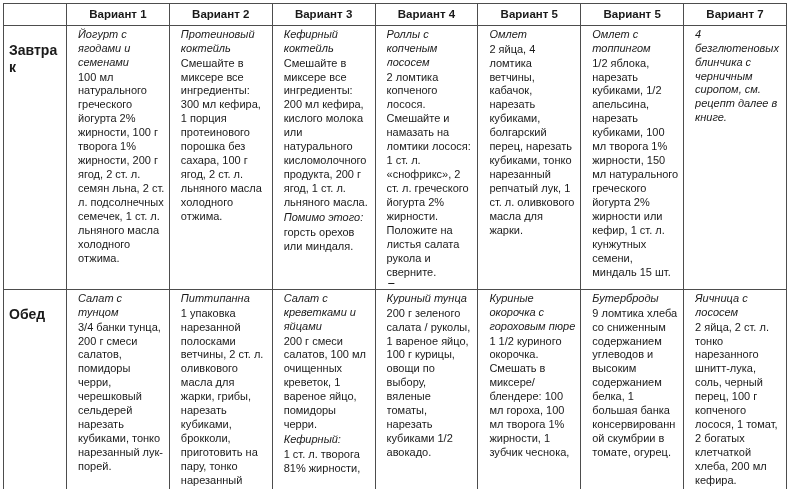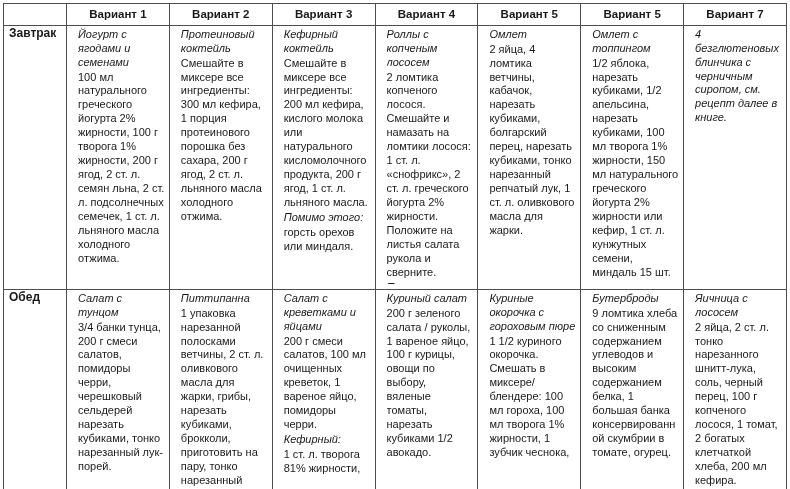--- a/index.html
+++ b/index.html
@@ -38,22 +38,22 @@
   col.col-label { width: 63px; }
   thead th {
     text-align: center;
     font-weight: bold;
     font-size: 11.5px;
     padding: 3px 2px;
     vertical-align: middle;
   }
   th.row-label {
     font-weight: bold;
-    font-size: 12px;
-    padding-top: 0;
+    font-size: 14px;
+    padding-top: 16px;
   }
   tr.row-breakfast { height: 264px; }
   tr.row-lunch { height: 197px; }
   .cell-inner { overflow: hidden; margin-left: 6px; }
   .row-breakfast .cell-inner { max-height: 256px; }
   .seg { margin: 0 0 1px 0; }
   .italic { font-style: italic; }
 </style>
 </head>
 <body>
@@ -81,21 +81,21 @@
           <th class="row-label">Завтрак</th>
           <td>
             <div class="cell-inner">
               <div class="seg italic">Йогурт с ягодами и семенами</div>
               <div class="seg">100 мл натурального греческого йогурта 2% жирности, 100 г творога 1% жирности, 200 г ягод, 2 ст. л. семян льна, 2 ст. л. подсолнечных семечек, 1 ст. л. льняного масла холодного отжима.</div>
             </div>
           </td>
           <td>
             <div class="cell-inner">
               <div class="seg italic">Протеиновый коктейль</div>
-              <div class="seg">Смешайте в миксере все ингредиенты: 300 мл кефира, 1 порция протеинового порошка без сахара, 200 г ягод, 2 ст. л. льняного масла холодного отжима.</div>
+              <div class="seg">Смешайте в миксере все ингредиенты: 300 мл кефира, 1 порция протеинового порошка без сахара, 100 г ягод, 2 ст. л. льняного масла холодного отжима.</div>
             </div>
           </td>
           <td>
             <div class="cell-inner">
               <div class="seg italic">Кефирный коктейль</div>
               <div class="seg">Смешайте в миксере все ингредиенты: 200 мл кефира, кислого молока или натурального кисломолочного продукта, 200 г ягод, 1 ст. л. льняного масла.</div>
               <div class="seg italic">Помимо этого:</div>
               <div class="seg">горсть орехов или миндаля.</div>
             </div>
           </td>
@@ -141,21 +141,21 @@
           <td>
             <div class="cell-inner">
               <div class="seg italic">Салат с креветками и яйцами</div>
               <div class="seg">200 г смеси салатов, 100 мл очищенных креветок, 1 вареное яйцо, помидоры черри.</div>
               <div class="seg italic">Кефирный:</div>
               <div class="seg">1 ст. л. творога 81% жирности,</div>
             </div>
           </td>
           <td>
             <div class="cell-inner">
-              <div class="seg italic">Куриный салат</div>
+              <div class="seg italic">Куриный тунца</div>
               <div class="seg">200 г зеленого салата / руколы, 1 вареное яйцо, 100 г курицы, овощи по выбору, вяленые томаты, нарезать кубиками 1/2 авокадо.</div>
             </div>
           </td>
           <td>
             <div class="cell-inner">
               <div class="seg italic">Куриные окорочка с гороховым пюре</div>
               <div class="seg">1 1/2 куриного окорочка. Смешать в миксере/блендере: 100 мл гороха, 100 мл творога 1% жирности, 1 зубчик чеснока,</div>
             </div>
           </td>
           <td>

